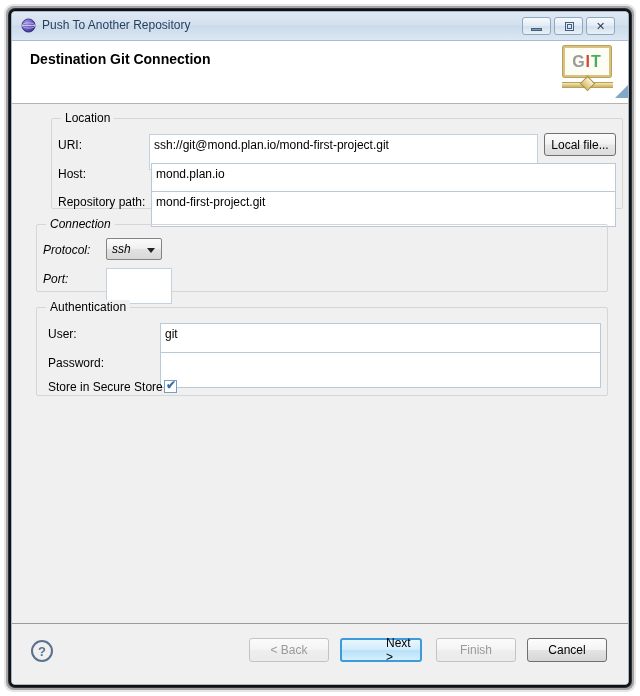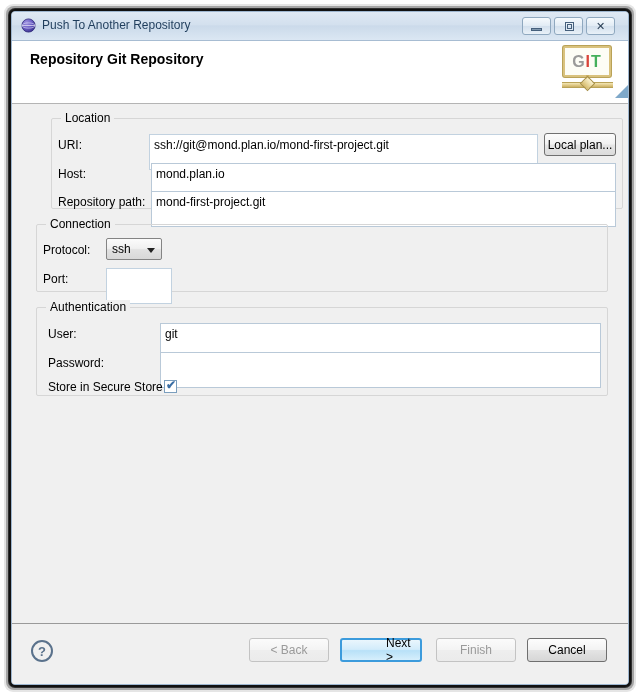--- a/index.html
+++ b/index.html
@@ -308,21 +308,21 @@
     </div>
     <div class="winbtn" id="btn-max">
       <div id="max-box"></div>
     </div>
     <div class="winbtn" id="btn-close">
       <div class="glyph">✕</div>
     </div>
   </div>
 
   <div id="header">
-    <div id="header-title">Repository Git Repository</div>
+    <div id="header-title">Destination Git Connection</div>
 
     <div id="git-logo">
       <div id="logo-card">
         <div id="logo-text">
           <span class="g-g">G</span>
             <span class="g-i">I</span>
             <span class="g-t">T</span>
         </div>
       </div>
       <div id="logo-stem"></div>
@@ -332,30 +332,30 @@
     <div id="corner-tri"></div>
   </div>
 
   <div id="body">
 
     <div class="group" style="left:24px;top:14px;width:572px;height:91px;margin-left:15px;">
       <div class="group-label">Location</div>
 
       <div class="field-label" style="left:6px;top:19px;">URI:</div>
       <div class="textfield" style="left:97px;top:15px;width:389px;">ssh://git@mond.plan.io/mond-first-project.git</div>
-      <div class="pushbtn" style="left:492px;top:14px;width:72px;height:23px;">Local plan...</div>
+      <div class="pushbtn" style="left:492px;top:14px;width:72px;height:23px;">Local file...</div>
 
       <div class="field-label" style="left:6px;top:48px;">Host:</div>
       <div class="textfield strong-border" style="left:99px;top:44px;width:465px;">mond.plan.io</div>
 
       <div class="field-label" style="left:6px;top:76px;">Repository path:</div>
       <div class="textfield strong-border" style="left:99px;top:72px;width:465px;">mond-first-project.git</div>
     </div>
 
-    <div class="group" style="left:24px;top:120px;width:572px;height:68px;">
+    <div class="group" style="left:24px;top:120px;width:572px;height:68px;font-style:italic;">
       <div class="group-label">Connection</div>
 
       <div class="field-label" style="left:6px;top:18px;">Protocol:</div>
       <div id="protocol-combo" style="left:69px;top:13px;">
         <div id="protocol-value">ssh</div>
         <div id="protocol-arrow"></div>
       </div>
 
       <div class="field-label" style="left:6px;top:47px;">Port:</div>
       <div class="textfield" style="left:69px;top:43px;width:66px;"></div>

